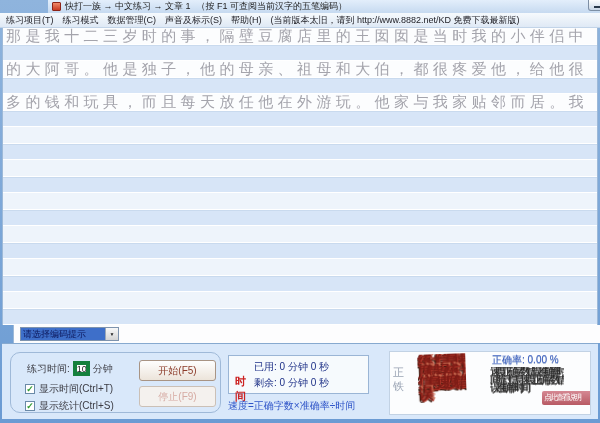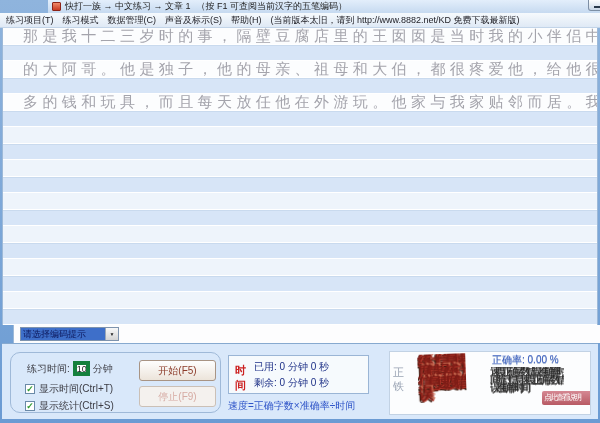--- a/index.html
+++ b/index.html
@@ -28,21 +28,21 @@
     display:flex;align-items:center;gap:9px;padding-left:6px;font-size:9px;color:#23232a;white-space:nowrap;}
   .menu-item{cursor:default;}
   .menu-notice{color:#23232a;}
 
   
   .typing-area{position:absolute;left:2px;top:28px;width:596px;height:297px;
     border-left:1px solid #9db9d8;border-right:1px solid #9db9d8;background:#eef4fb;overflow:hidden;}
   .pair{height:33px;}
   .text-row{height:17px;background:#eef4fb;border-bottom:1px solid #ffffff;overflow:hidden;
     font-family:"Liberation Serif",serif;font-size:15px;line-height:16px;letter-spacing:4.4px;
-    color:#a4a4ac;padding-left:20px;white-space:nowrap;}
+    color:#a4a4ac;padding-left:3px;white-space:nowrap;}
   .pair.filled .text-row{background:#fcfdfe;}
   .input-row{height:16px;background:#d7e5f7;border-top:1px solid #c9daee;border-bottom:1px solid #ffffff;}
 
   
   .dropdown-strip{position:absolute;left:13px;top:325px;width:596px;height:18px;background:#fdfdfe;
     border-left:1px solid #9db9d8;border-right:1px solid #9db9d8;}
   .combobox{position:absolute;left:6px;top:2px;width:99px;height:14px;border:1px solid #7e93ad;
     background:#fff;display:flex;}
   .combo-value{flex:1;background:#3e6fc9;color:#0d1a5e;font-size:9px;line-height:12px;
     padding:0 2px;white-space:nowrap;overflow:hidden;}
@@ -61,21 +61,21 @@
   .chk-row.r1{top:29px;} .chk-row.r2{top:46px;}
   .chk-box{width:10px;height:10px;border:1px solid #6a8aa8;background:#fff;color:#2f9b2f;
     font-size:9px;line-height:9px;text-align:center;font-weight:bold;}
   .btn{position:absolute;left:128px;width:77px;height:21px;border-radius:3px;font-size:10px;
     display:flex;align-items:center;justify-content:center;}
   .btn.start{top:7px;border:1px solid #a89484;background:linear-gradient(#fefefe,#ece4da);color:#8b3a28;}
   .btn.stop{top:33px;border:1px solid #cbc0b6;background:#f4f1ee;color:#d6aba3;}
 
   .time-box{position:absolute;left:226px;top:11px;width:141px;height:39px;background:#f6fafd;
     border:1px solid #9ab5d5;display:flex;padding:3px 0 0 6px;}
-  .time-title{width:14px;font-size:11px;font-weight:bold;color:#c22;line-height:15px;word-break:break-all;margin-top:4px;}
+  .time-title{width:14px;font-size:11px;font-weight:bold;color:#c22;line-height:15px;word-break:break-all;margin-top:15px;}
   .time-values{font-size:10px;color:#1c2f86;line-height:16px;padding-left:5px;white-space:nowrap;}
   .formula{position:absolute;left:226px;top:55px;font-size:10px;color:#2f55c8;white-space:nowrap;}
 
   .stats-panel{position:absolute;left:387px;top:7px;width:202px;height:64px;background:#fcfdfe;
     border:1px solid #c2d2e4;overflow:hidden;}
   .garble-faint{position:absolute;left:3px;top:13px;width:14px;color:#9aa4b4;font-size:11px;
     line-height:14px;word-break:break-all;filter:blur(.3px);}
   .garble-red{position:absolute;left:28px;top:2px;width:48px;height:48px;overflow:hidden;
     font-size:15px;line-height:11px;letter-spacing:-6px;color:#7e1c16;font-weight:bold;word-break:break-all;
     text-shadow:1px 1px 0 #b3372a,-1px 2px 0 #3a1a10,2px -1px 0 #c86a50;filter:blur(.6px);transform:rotate(-2deg);}

